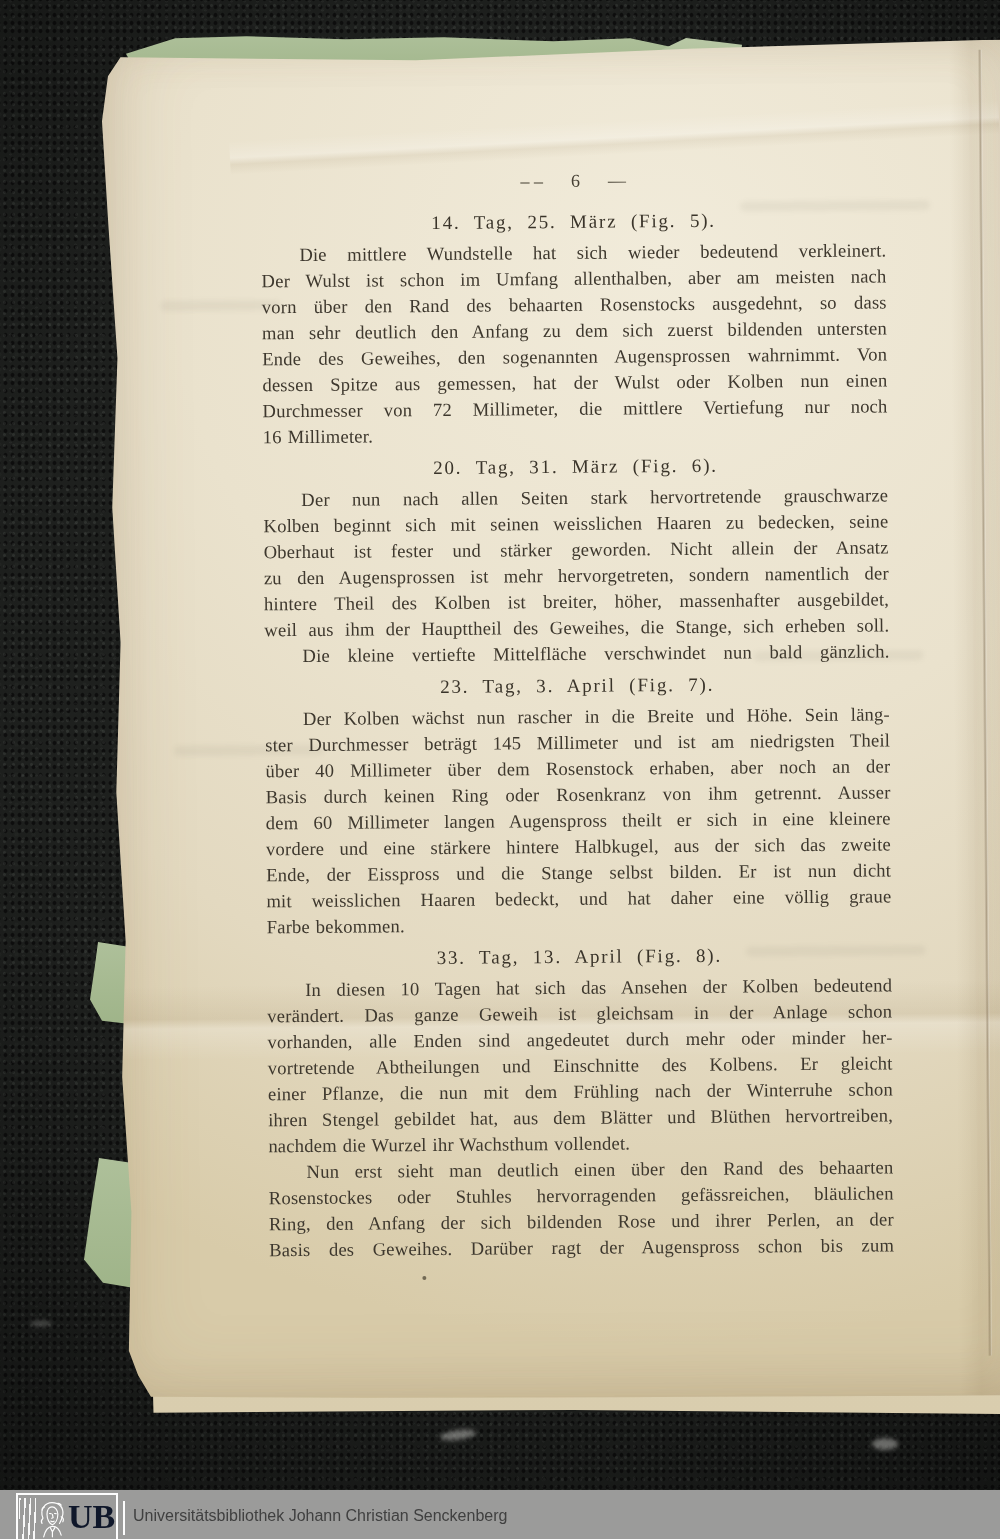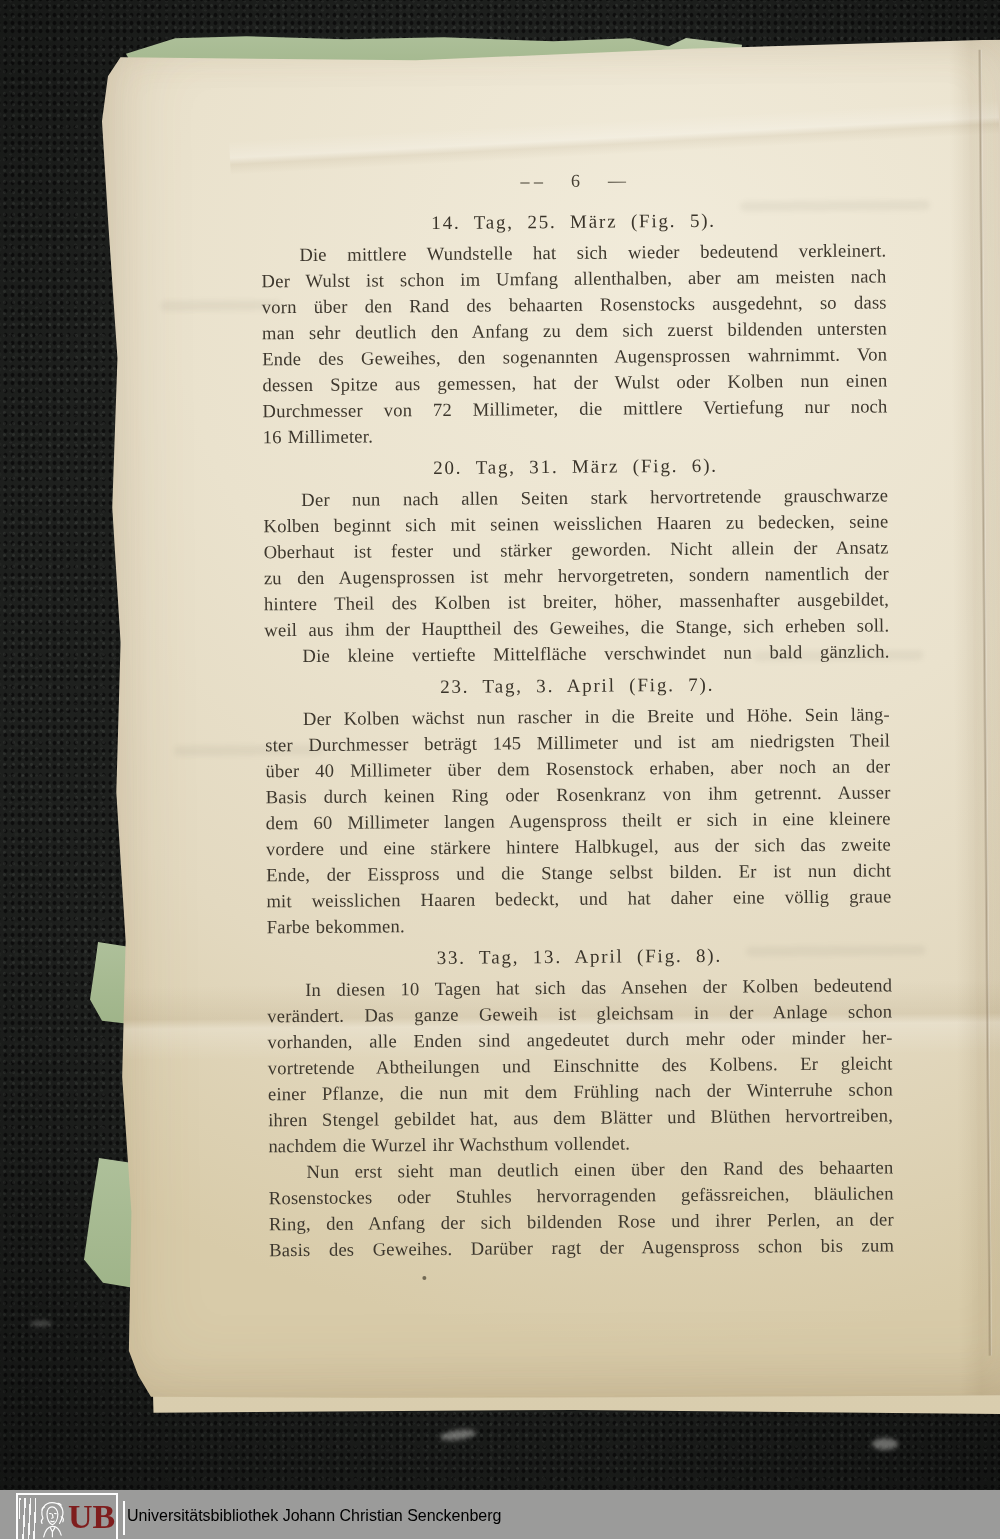--- a/index.html
+++ b/index.html
@@ -75,23 +75,23 @@
   
   #footer{position:absolute;left:0;right:0;bottom:0;height:49px;background:#9b9b9a;
     display:flex;align-items:center;overflow:hidden;
     font-family:"Liberation Sans", sans-serif;}
   .logo-box{position:relative;margin-left:16px;margin-top:12px;width:98px;height:52px;
     border:2px solid #fdfdfd;display:flex;align-items:center;flex:0 0 auto;}
   .spine-lines{width:17px;height:46px;margin-left:1px;
     background:repeating-linear-gradient(93deg, rgba(253,253,253,.95) 0 1.6px, transparent 1.6px 5.4px);}
   .portrait{width:30px;height:42px;margin-left:1px;flex:0 0 auto;}
   .ub{font-family:"Liberation Serif", serif;font-weight:bold;font-size:34px;line-height:34px;
-    color:#7f1d1d;margin-left:1px;margin-top:-8px;}
+    color:#0f172a;margin-left:1px;margin-top:-8px;}
   .logo-sep{width:2px;height:34px;background:#fdfdfd;margin-left:5px;margin-top:6px;flex:0 0 auto;}
-  .footer-text{margin-left:2px;color:#000000;font-size:16px;line-height:21px;margin-top:1px;text-align:center;}
+  .footer-text{margin-left:8px;color:#404040;font-size:16px;line-height:21px;margin-top:1px;text-align:center;}
 </style>
 </head>
 <body>
 
 <div id="screen">
 
   <div id="leather">
     <div class="vignette"></div>
     <div class="scuff a"></div>
     <div class="scuff b"></div>

